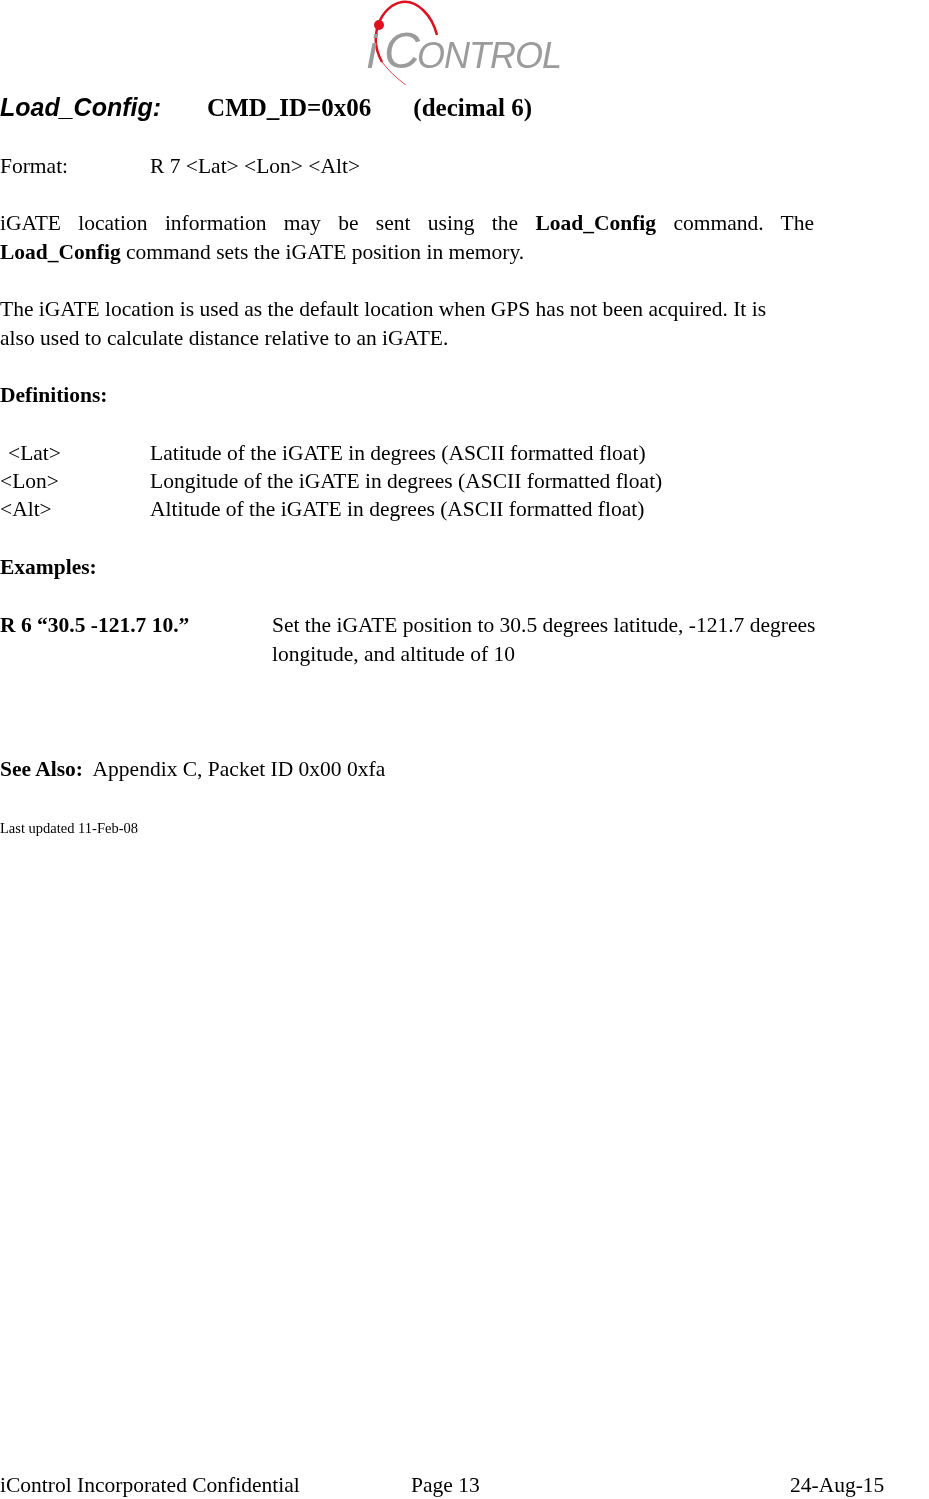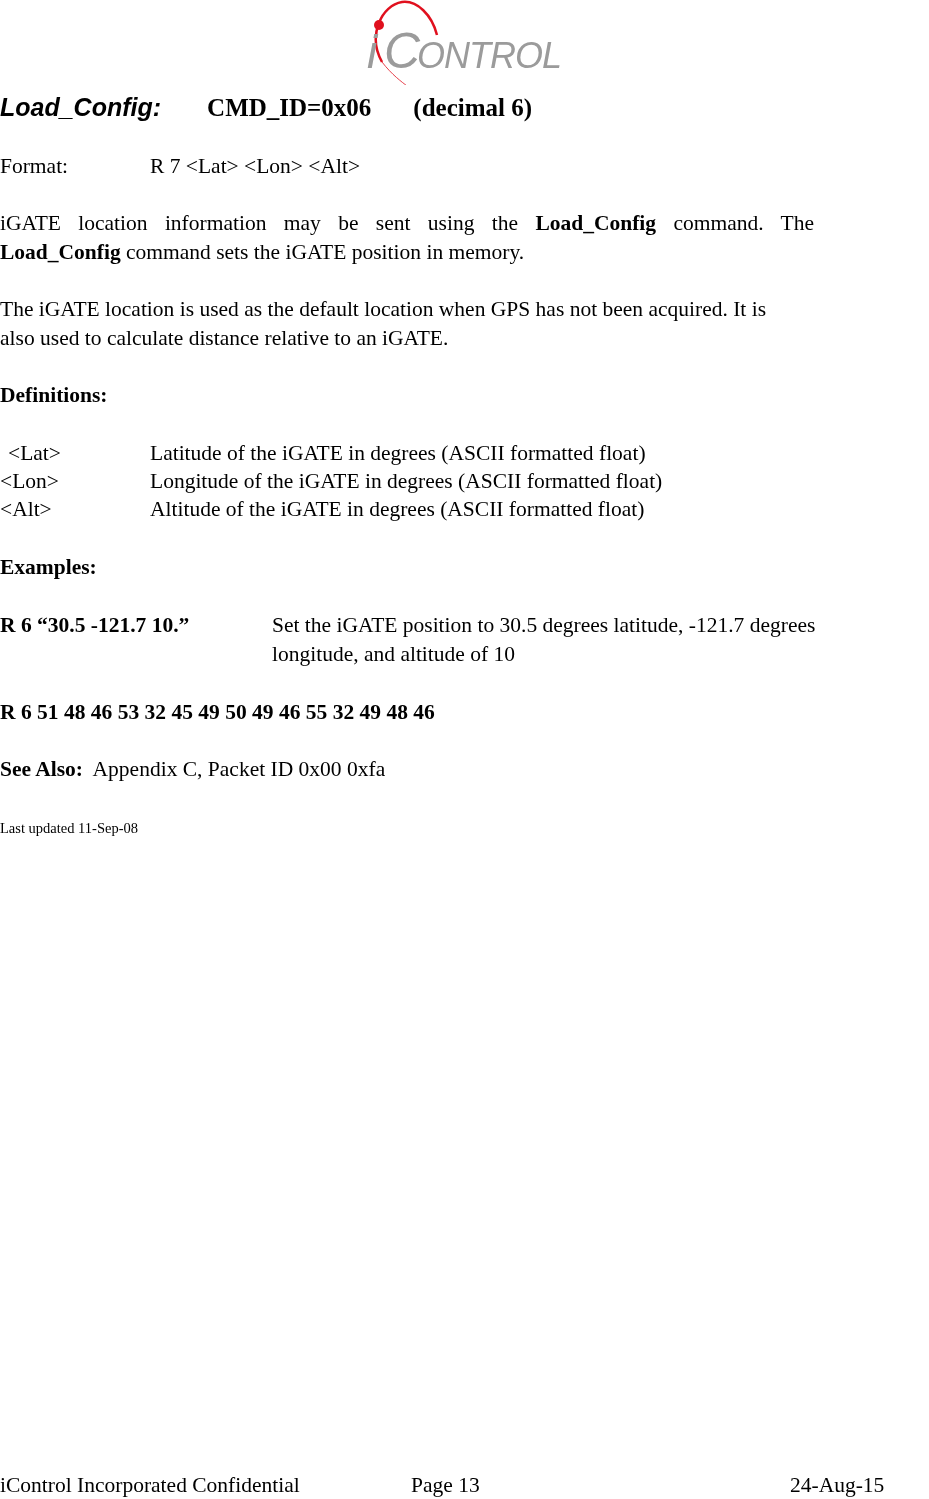--- a/index.html
+++ b/index.html
@@ -74,24 +74,23 @@
 
 <div class="line" style="top:611px;">
   <b>R 6 “30.5 -121.7 10.”</b>
   <span class="tab2">Set the iGATE position to 30.5 degrees latitude, -121.7 degrees</span>
 </div>
 <div class="line" style="top:640px;">
   <span class="tab2">longitude, and altitude of 10</span>
 </div>
 
 <div class="line" style="top:698px;">
-  <b>R 6 51 48 46 53 32 45 49 50 49 46 55 32 49 48 46</b>
 </div>
 
 <div class="line" style="top:755px;">
   <b>See Also:</b>&nbsp; <span>Appendix C, Packet ID 0x00 0xfa</span>
 </div>
 
-<div class="line small" style="top:814px;">Last updated 11-Sep-08</div>
+<div class="line small" style="top:814px;">Last updated 11-Feb-08</div>
 
 <div class="footer" style="left:0;">iControl Incorporated Confidential</div>
 <div class="footer" style="left:411px;">Page 13</div>
 <div class="footer" style="left:790px;">24-Aug-15</div>
 
 </body></html>

